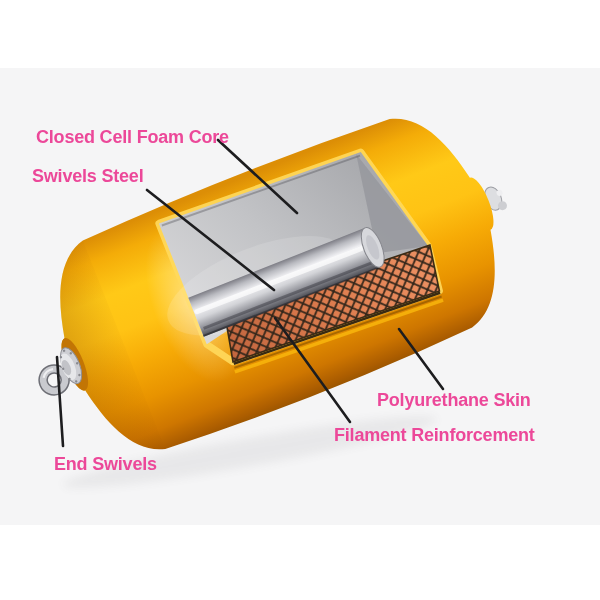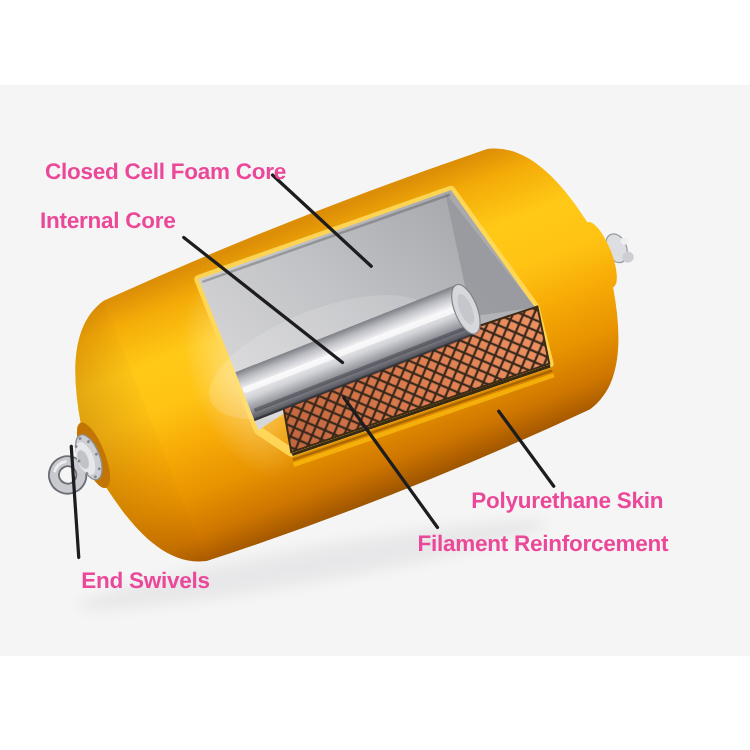--- a/index.html
+++ b/index.html
@@ -142,18 +142,18 @@
   <g stroke="#1d1d1f" stroke-width="2.6" stroke-linecap="round">
     <line x1="218" y1="140" x2="297" y2="213"></line>
     <line x1="147" y1="190" x2="274" y2="290"></line>
     <line x1="350" y1="422" x2="275" y2="318"></line>
     <line x1="443" y1="389" x2="399" y2="329"></line>
     <line x1="63" y1="446" x2="57" y2="357"></line>
   </g>
 </svg>
 
 <div class="lbl" style="left:36px;top:127px;">Closed Cell Foam Core</div>
-<div class="lbl" style="left:32px;top:166px;">Internal Core</div>
+<div class="lbl" style="left:32px;top:166px;">Swivels Steel</div>
 <div class="lbl" style="left:377px;top:390px;">Polyurethane Skin</div>
 <div class="lbl" style="left:334px;top:425px;">Filament Reinforcement</div>
-<div class="lbl" style="left:65px;top:454px;">End Swivels</div>
+<div class="lbl" style="left:54px;top:454px;">End Swivels</div>
 
 </div>
 
 </body></html>

